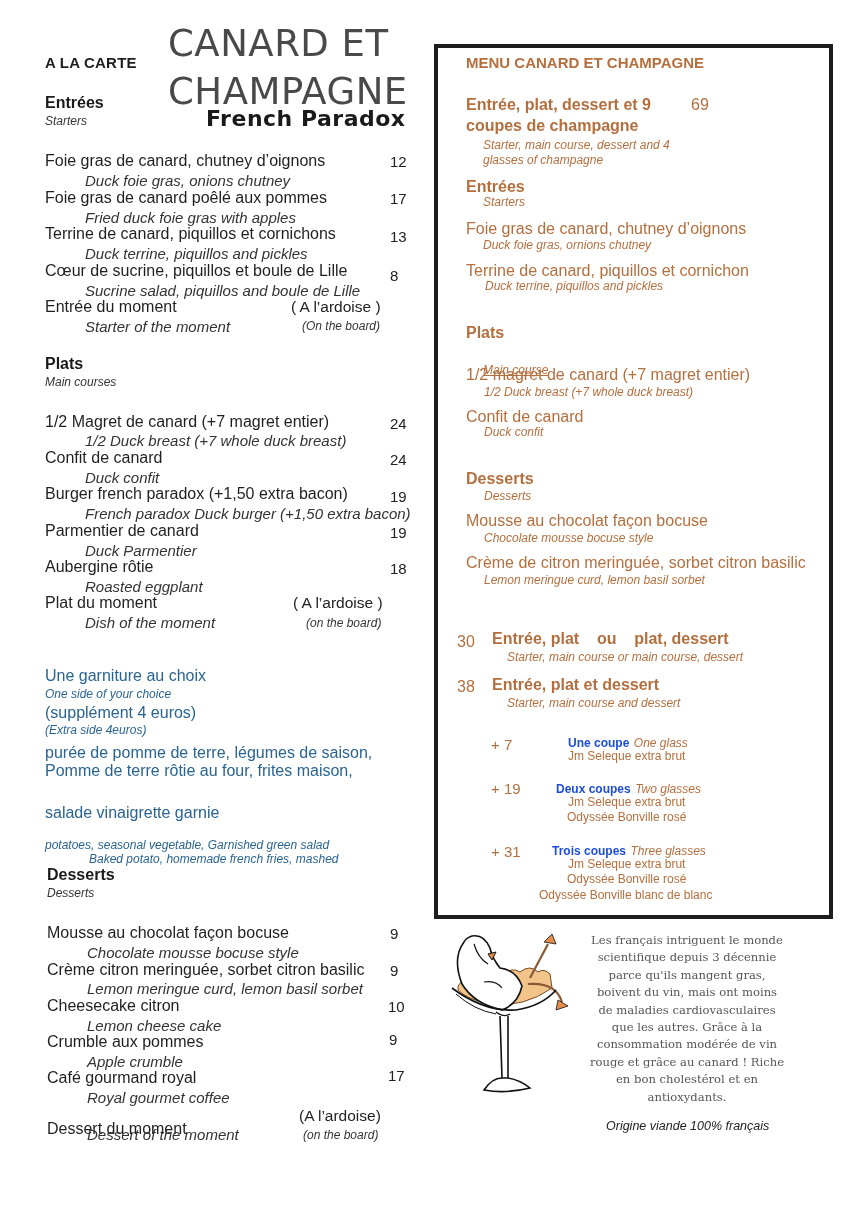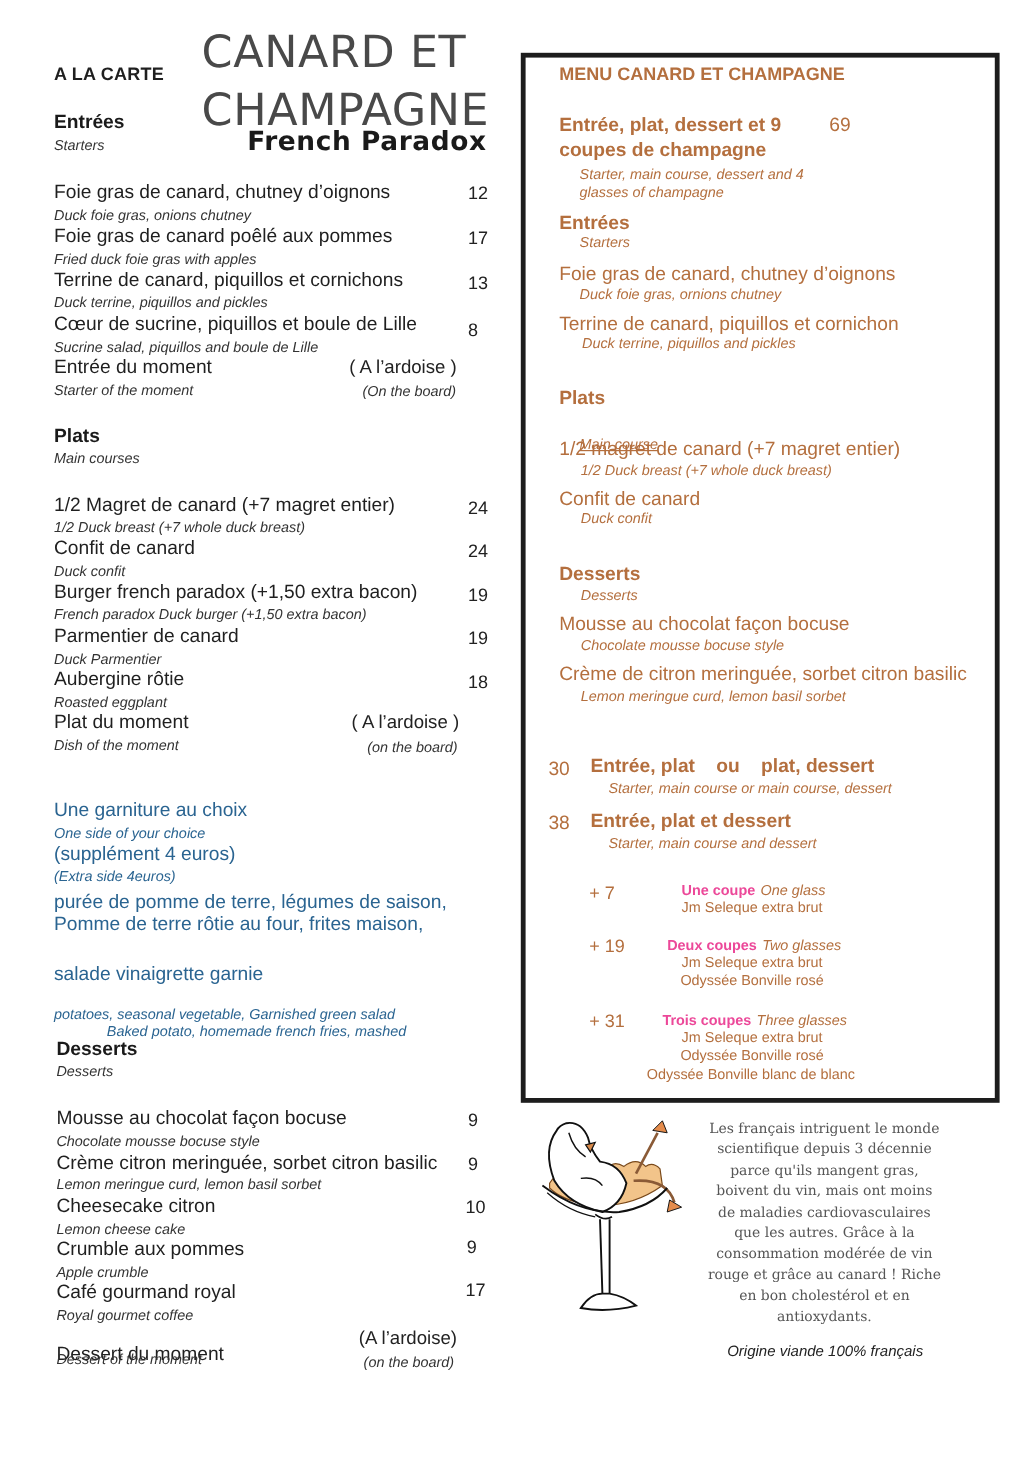--- a/index.html
+++ b/index.html
@@ -12,36 +12,36 @@
   .title1, .title2 { font-family: "DejaVu Sans", sans-serif; font-weight: 200; color: #333; font-size: 37px; letter-spacing: 0.5px; -webkit-text-stroke: 0; }
   .title1 { left: 168px; top: 22px; font-weight: normal; }
   .title2 { left: 168px; top: 70px; font-weight: normal; text-align: right; }
   .thin { font-weight: normal; color: #2a2a2a; opacity: 0.85; }
   .subtitle { left: 206px; top: 106px; font-family: "DejaVu Sans", sans-serif; font-weight: bold; font-size: 22px; color: #1a1a1a; letter-spacing: 0.5px; }
 
   .sec-head { font-size: 16px; font-weight: bold; color: #1a1a1a; }
   .sec-sub { font-size: 12px; font-style: italic; color: #333; }
 
   .item-name { font-size: 16px; color: #1f1f1f; }
-  .item-en { font-size: 12px; font-style: italic; color: #333; }
+  .item-en { font-size: 15px; font-style: italic; color: #333; margin-left: 40px; }
   .price { font-size: 15px; color: #222; }
   .board { font-size: 15.5px; color: #222; }
   .board-en { font-size: 12px; font-style: italic; color: #333; }
   .blue-big { font-size: 16px; color: #2a6491; }
   .blue-it { font-size: 12px; font-style: italic; color: #2a6491; }
 
   
   .menu-box { position: absolute; left: 434px; top: 44px; width: 399px; height: 875px; border: 4px solid #1d1d1d; }
   .r-head { font-size: 15px; font-weight: bold; color: #b46f3e; }
   .r-bold { font-size: 16px; font-weight: bold; color: #b46f3e; }
   .r-name { font-size: 16px; color: #b46f3e; }
   .r-it { font-size: 12px; font-style: italic; color: #b46f3e; }
   .r-price { font-size: 16px; color: #b46f3e; }
   .r-small { font-size: 12px; color: #b46f3e; }
-  .r-small-b { font-size: 12px; font-weight: bold; color: #ec4899; }
+  .r-small-b { font-size: 12px; font-weight: bold; color: #1d4ed8; }
 
   .quote { left: 588px; top: 932px; width: 198px; text-align: center; font-family: "DejaVu Serif", serif; font-size: 11.6px; line-height: 17.4px; color: #555; white-space: normal; }
   .origin { left: 606px; top: 1119px; font-size: 12.5px; font-style: italic; color: #222; }
   .illus { left: 444px; top: 928px; width: 142px; height: 166px; }
 </style>
 </head>
 <body>
 
 <div class="abs carte-label">A LA CARTE</div>
 <div class="abs title1 thin">CANARD ET</div>

